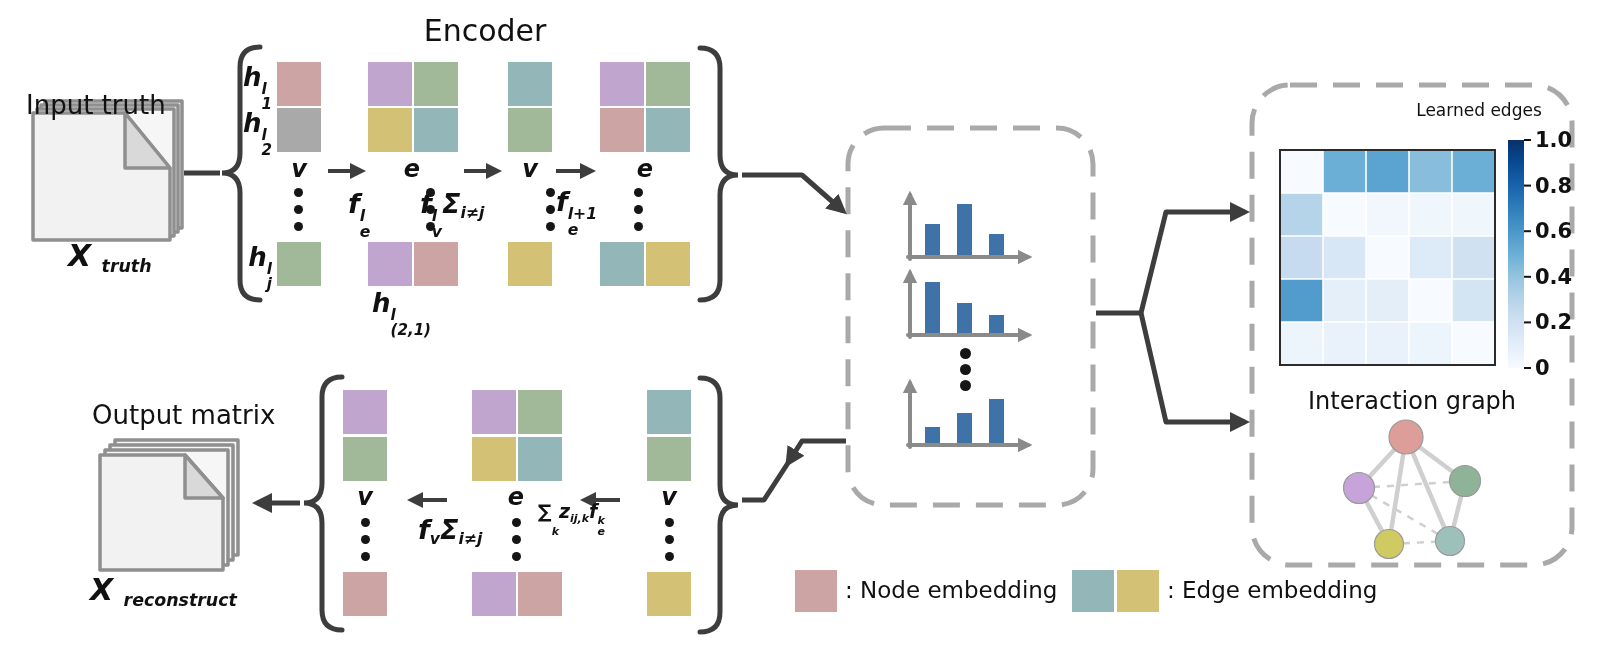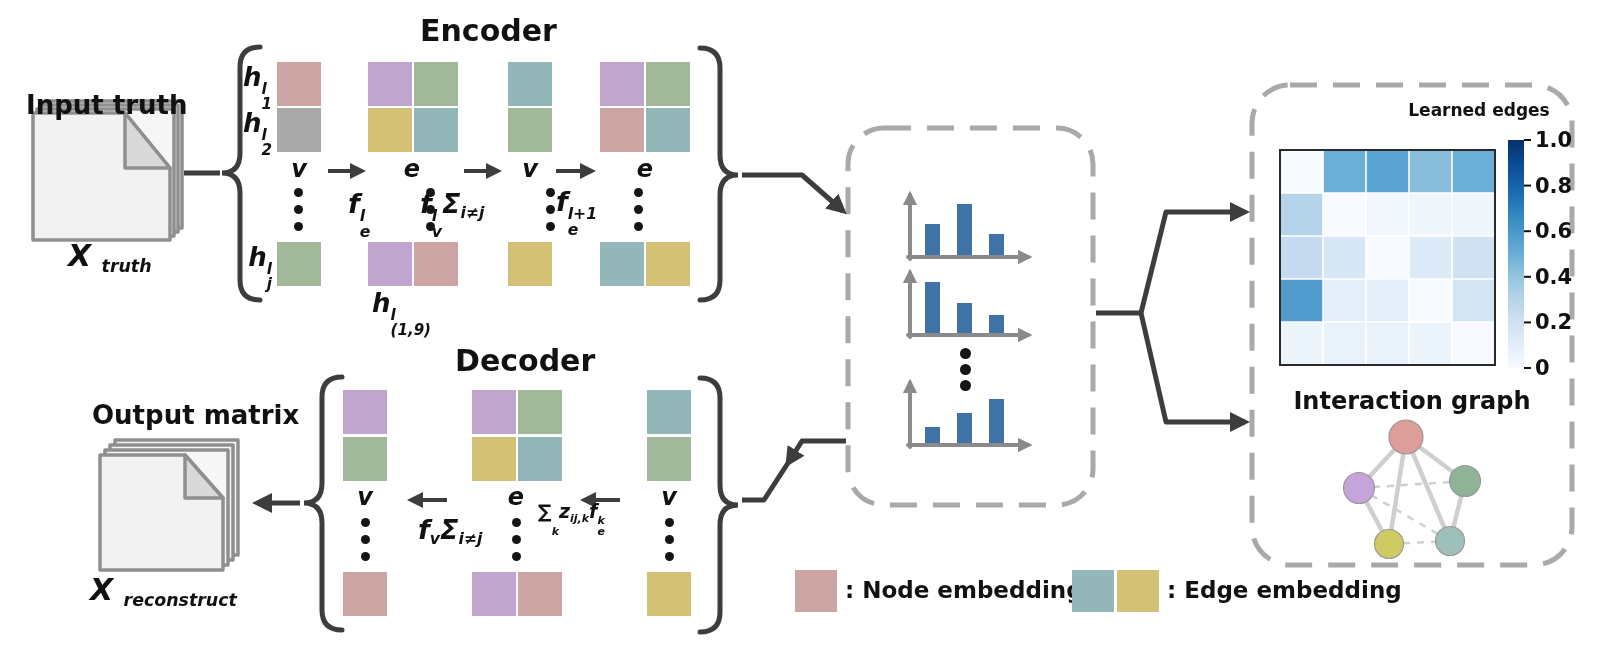--- a/index.html
+++ b/index.html
@@ -1,19 +1,19 @@
 <!DOCTYPE html>
 <html><head>
 <meta charset="utf-8">
 <style>
   html,body{margin:0;padding:0;background:#fff}
   #stage{position:relative;width:1598px;height:653px;background:#ffffff;
          font-family:"DejaVu Sans","Liberation Sans",sans-serif;color:#111;overflow:hidden}
   .abs{position:absolute;white-space:nowrap}
-  .ttl{font-weight:bold}
+  .ttl{font-weight:normal}
   .ctr{text-align:center}
   .math{font-style:italic;font-weight:bold}
   .sq{position:absolute;width:44px;height:44px}
   .dot{position:absolute;border-radius:50%;background:#151515}
   sup,sub{font-size:0.58em;}
   sub{vertical-align:-0.35em}
   .ss{display:inline-flex;flex-direction:column;vertical-align:-0.5em;
       font-size:0.58em;line-height:1.05;font-style:italic}
   .ss span{display:block;text-align:left}
   svg{position:absolute;left:0;top:0}
@@ -173,21 +173,20 @@
   <g fill="none" stroke="#3d3d3d" stroke-width="4">
         <path d="M328,171 L362,171" marker-end="url(#mdark)"></path>
         <path d="M464,171 L498,171" marker-end="url(#mdark)"></path>
         <path d="M556,171 L592,171" marker-end="url(#mdark)"></path>
         <path d="M447,500 L411,500" marker-end="url(#mdark)"></path>
         <path d="M620,500 L584,500" marker-end="url(#mdark)"></path>
       </g>
     </svg>
 
   <div class="abs ttl ctr" style="left:420px;top:13px;width:130px;font-size:30px">Encoder</div>
-  <div class="abs ttl ctr" style="left:455px;top:343px;width:130px;font-size:30px">Decoder</div>
 
   <div class="abs ttl" style="left:26px;top:90px;font-size:26px">Input truth</div>
   <div class="abs math" style="left:68px;top:238px;font-size:30px">X <sub>truth</sub></div>
 
   <div class="abs ttl" style="left:92px;top:400px;font-size:26px">Output matrix</div>
   <div class="abs math" style="left:90px;top:572px;font-size:30px">X <sub>reconstruct</sub></div>
 
 
   <div class="abs ttl ctr" style="left:1339px;top:100px;width:280px;font-size:17px">Learned edges</div>
   <div class="abs ttl ctr" style="left:1272px;top:387px;width:280px;font-size:24px">Interaction graph</div>
@@ -199,21 +198,21 @@
   <div class="abs math" style="left:228px;top:108px;width:44px;text-align:right;font-size:26px">h<span class="ss">
         <span>l</span>
         <span>2</span>
       </span></div>
   <div class="abs math" style="left:228px;top:242px;width:44px;text-align:right;font-size:26px">h<span class="ss">
         <span>l</span>
         <span>j</span>
       </span></div>
   <div class="abs math" style="left:372px;top:288px;font-size:26px">h<span class="ss">
         <span>l</span>
-        <span>(1,9)</span>
+        <span>(2,1)</span>
       </span></div>
 
   <div class="abs math" style="left:299px;top:155px;font-size:24px;transform:translateX(-50%)">v</div>
   <div class="abs math" style="left:412px;top:155px;font-size:24px;transform:translateX(-50%)">e</div>
   <div class="abs math" style="left:530px;top:155px;font-size:24px;transform:translateX(-50%)">v</div>
   <div class="abs math" style="left:645px;top:155px;font-size:24px;transform:translateX(-50%)">e</div>
 
   <div class="abs math" style="left:348px;top:188px;font-size:27px">f<span class="ss">
         <span>l</span>
         <span>e</span>

